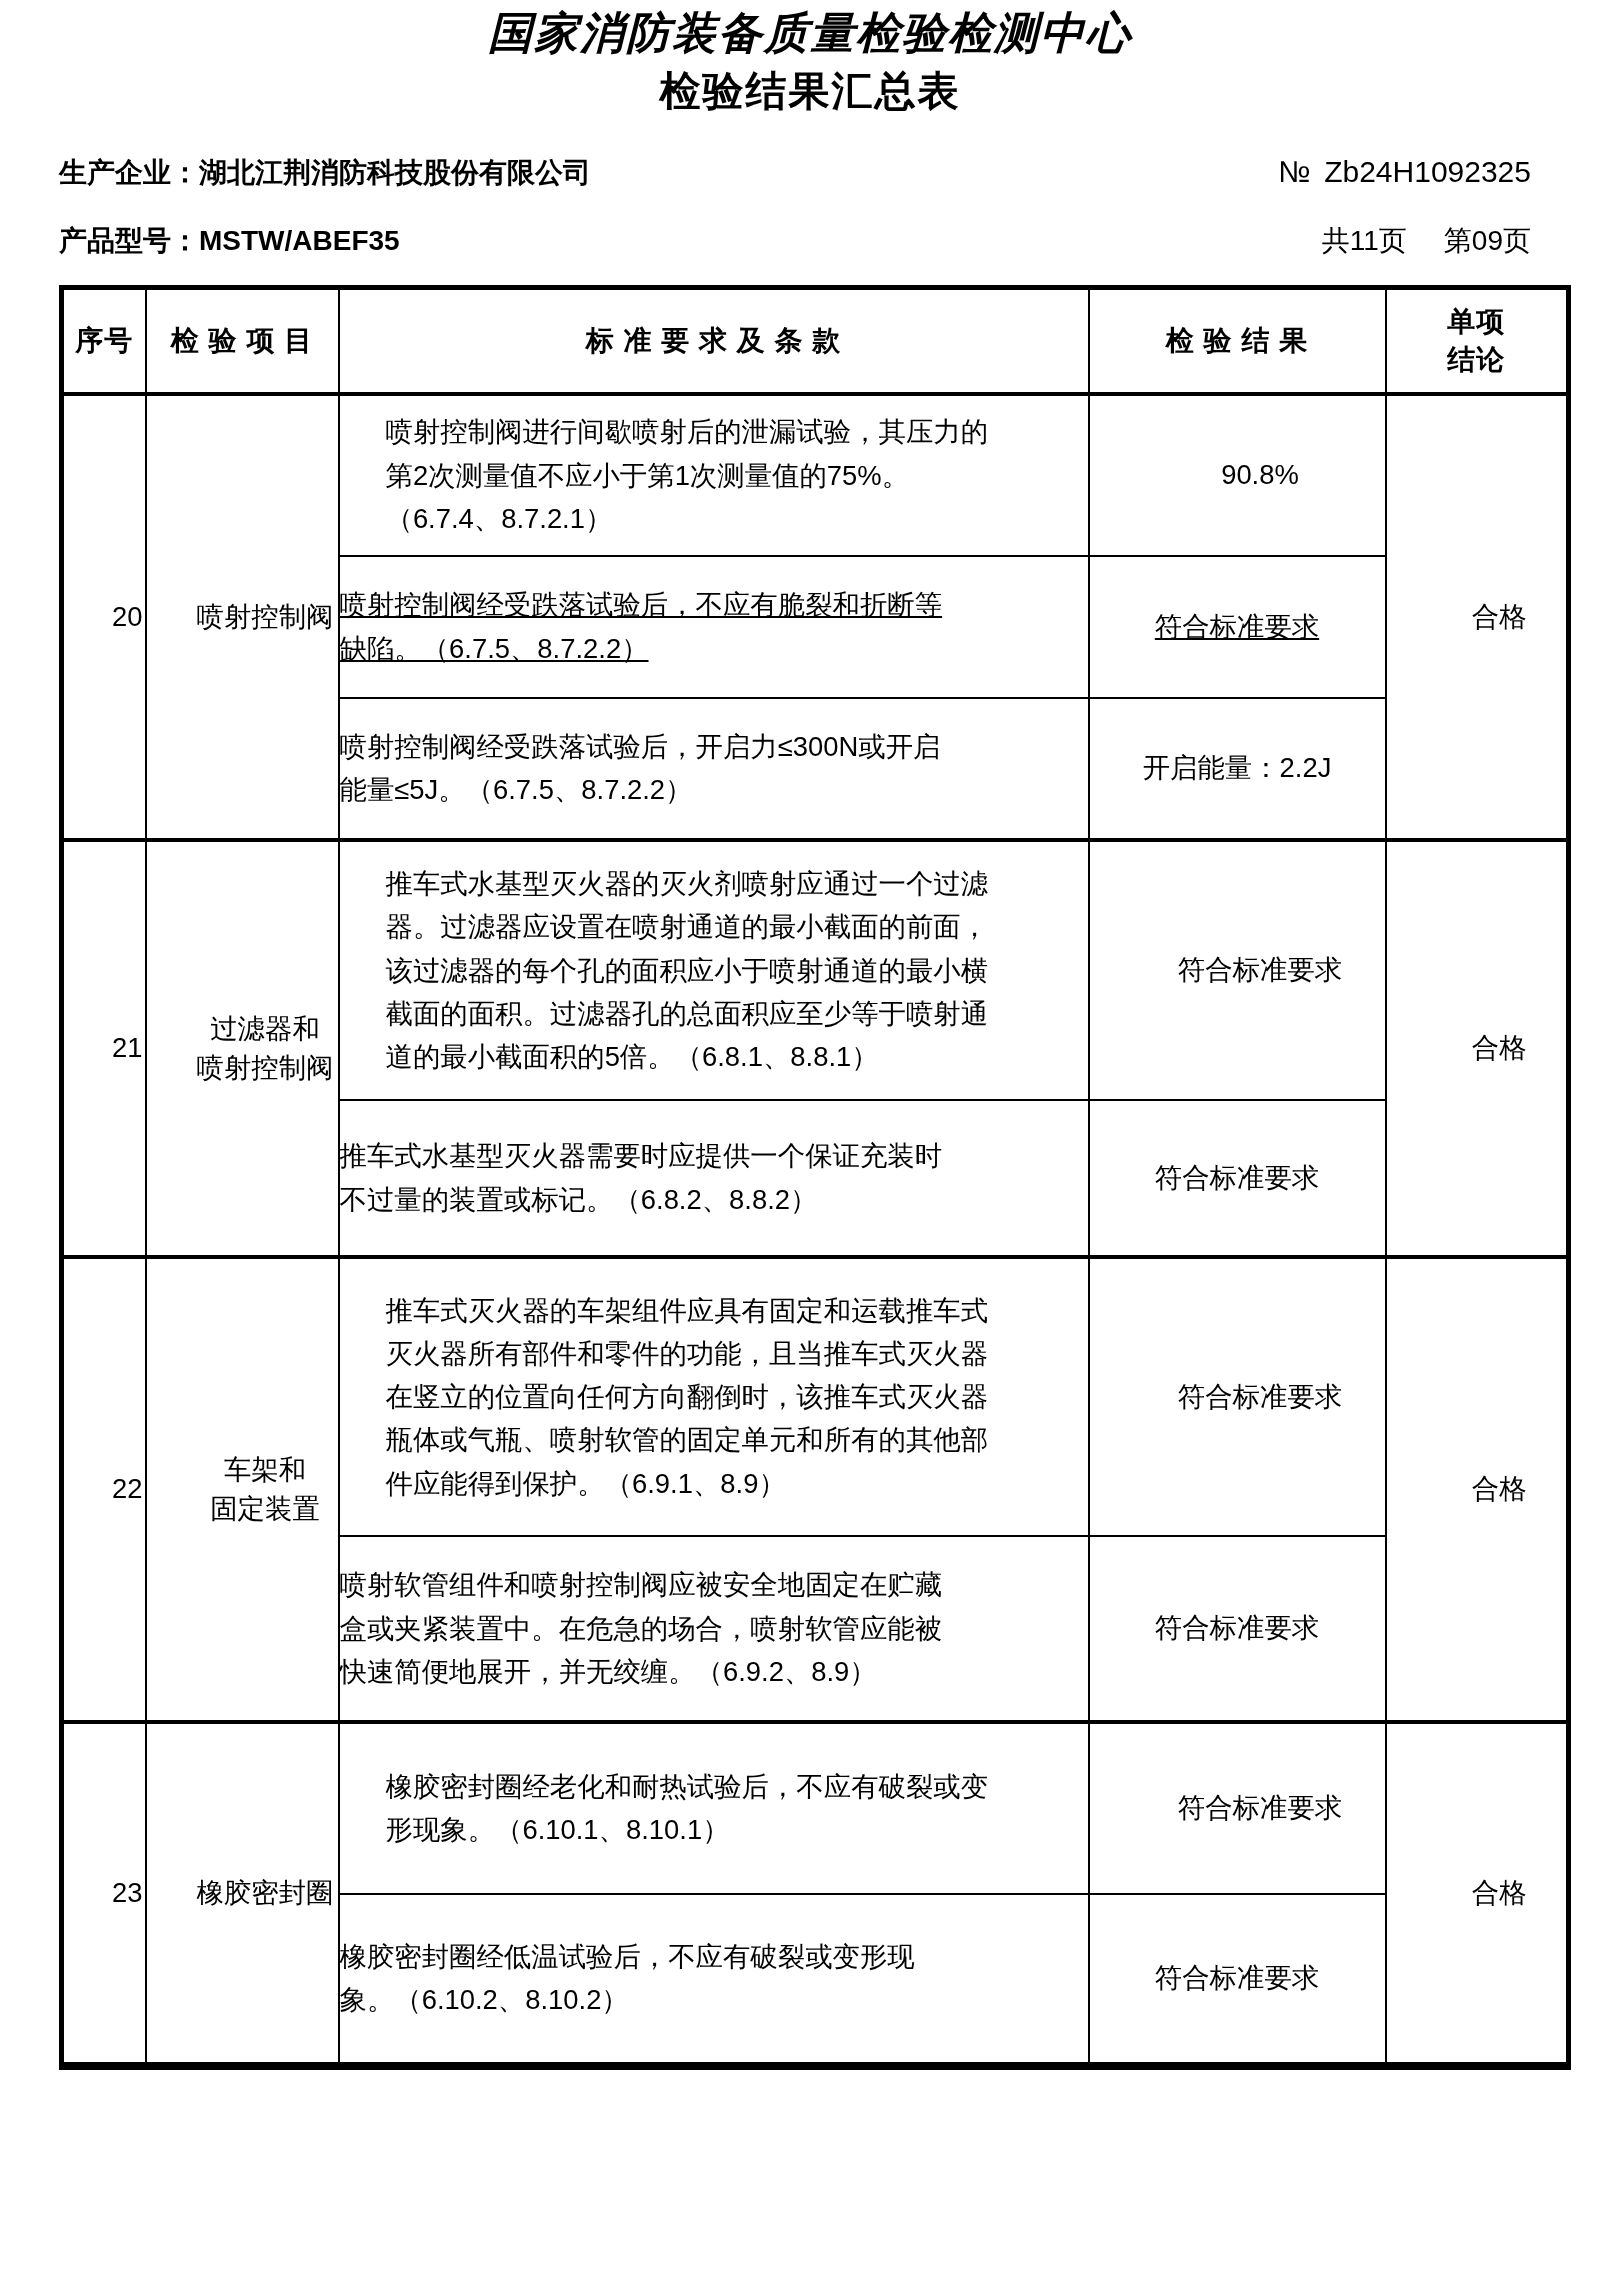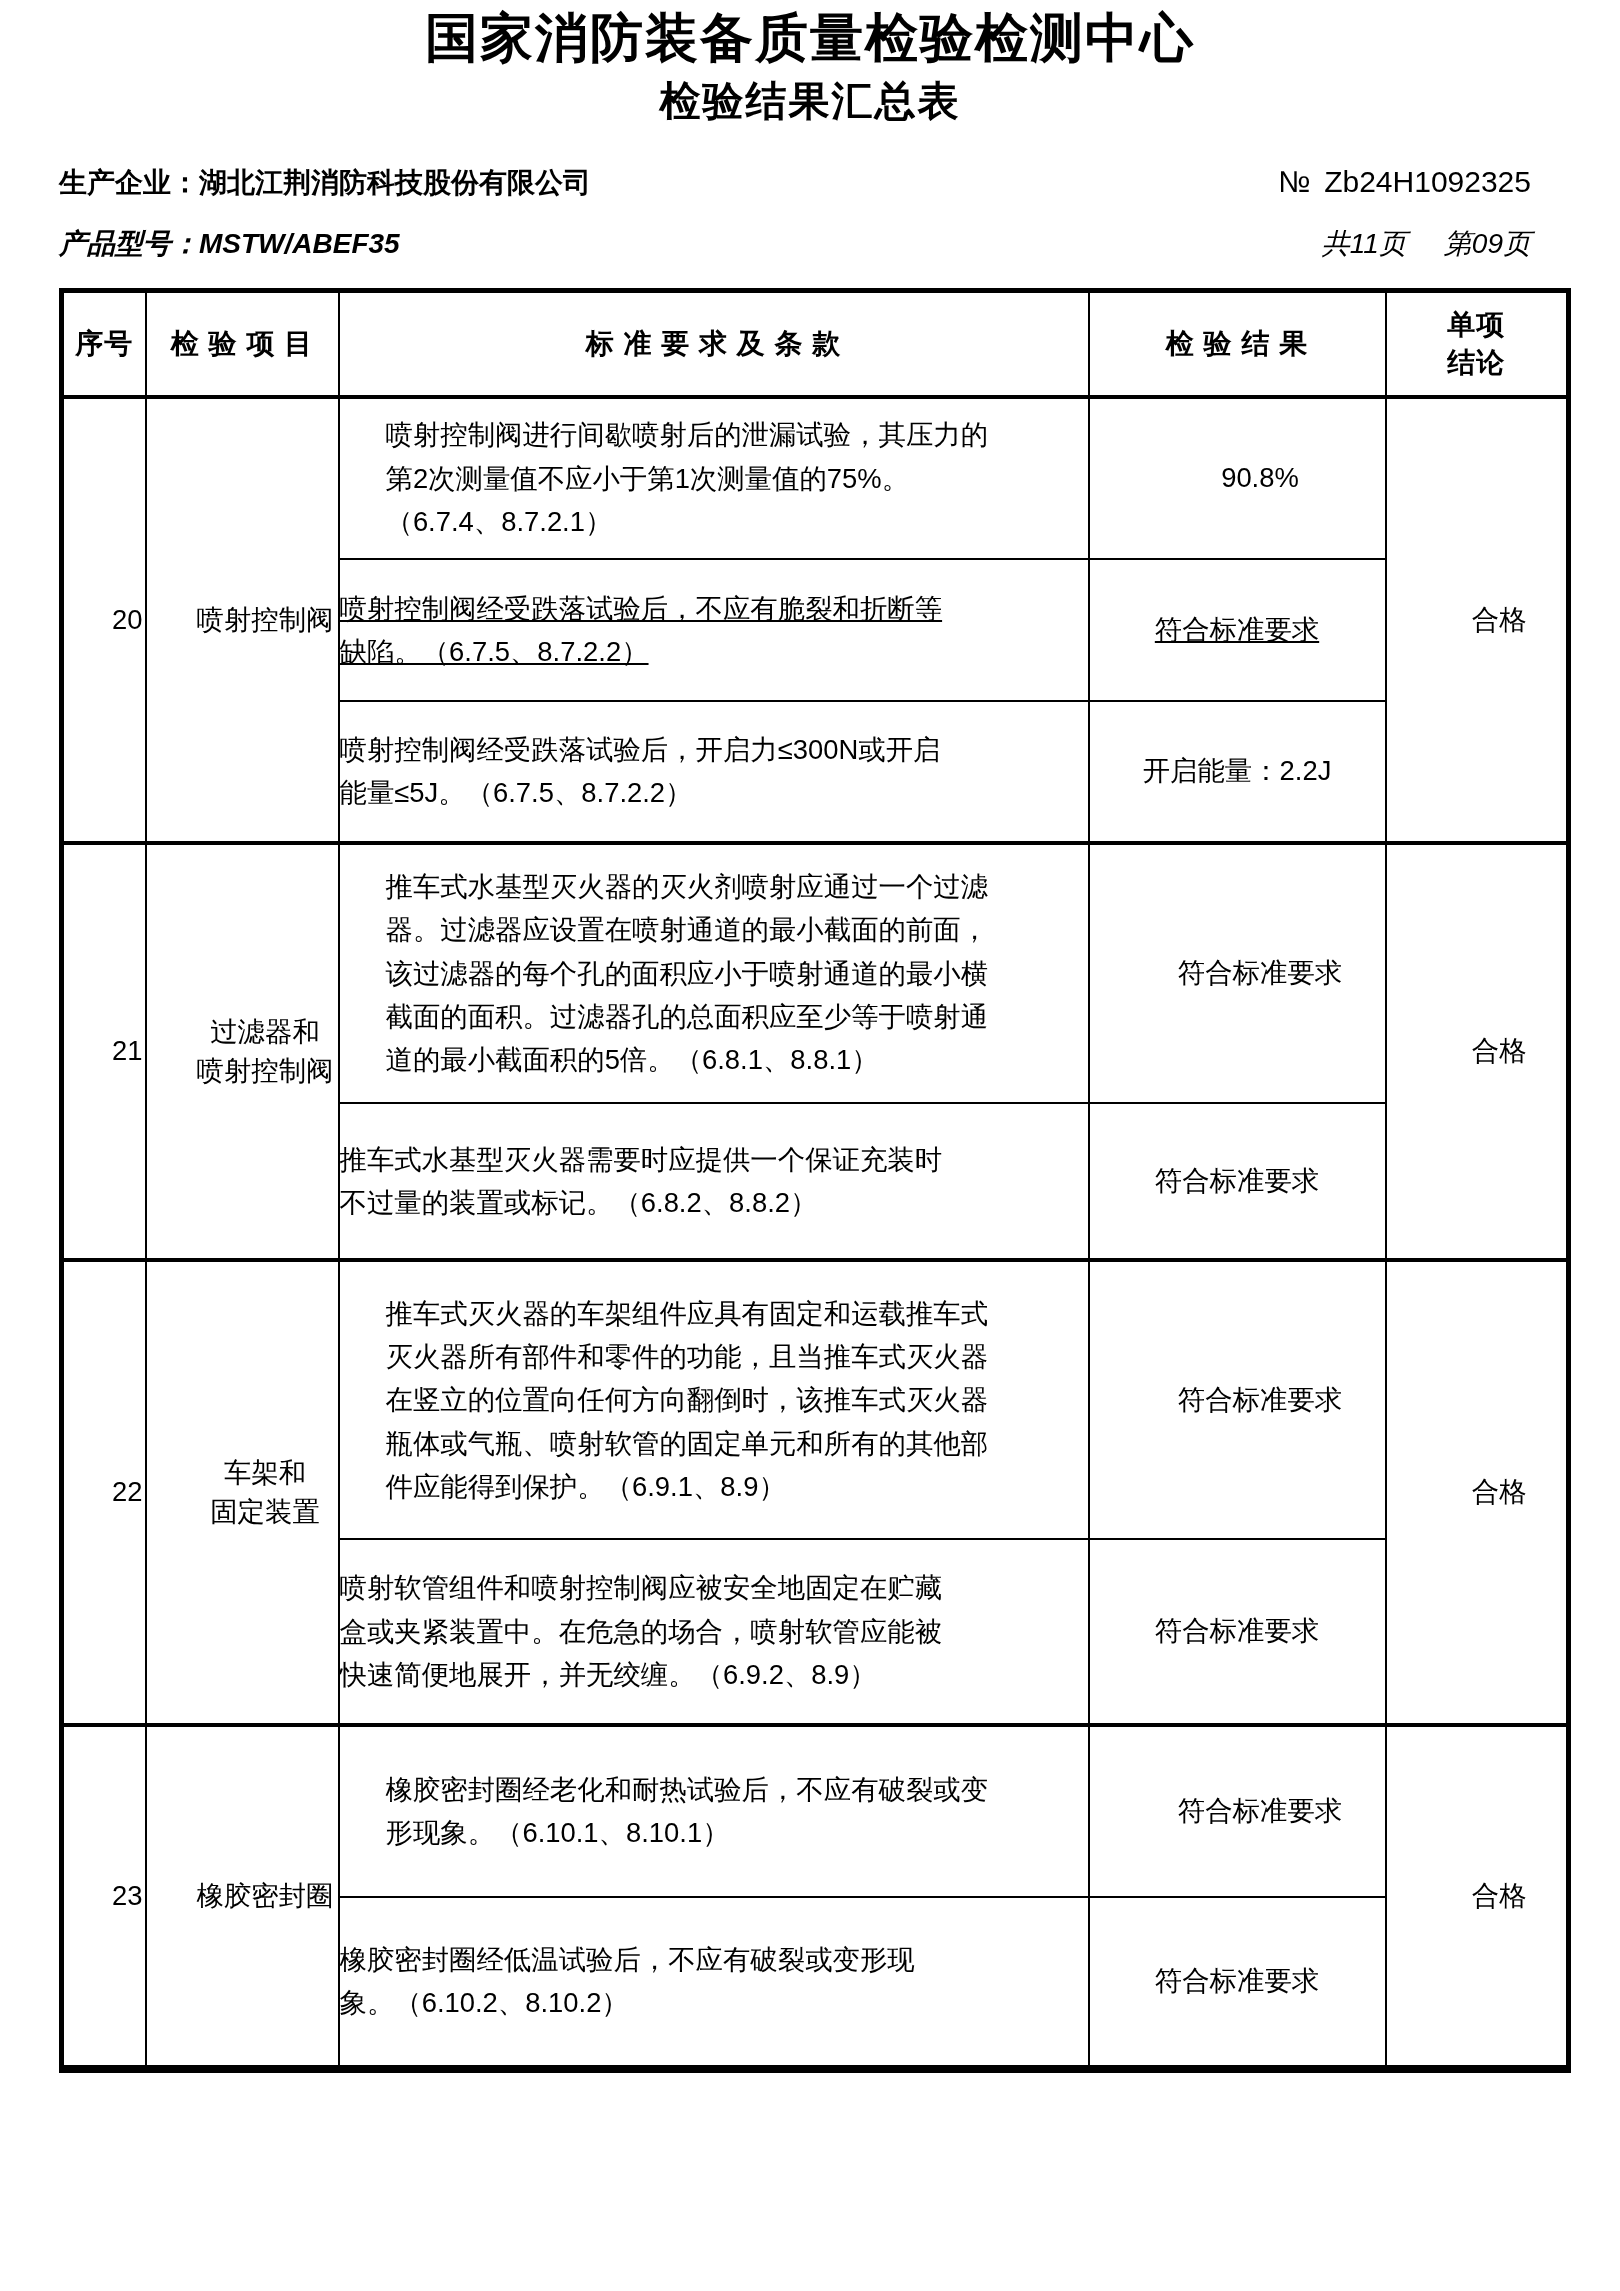--- a/index.html
+++ b/index.html
@@ -18,41 +18,42 @@
   .titles { text-align: center; }
   .title-line1 {
     margin-top: 86px;
     font-size: 53px;
     font-weight: bold;
     letter-spacing: 2.9px;
     line-height: 1.12;
   }
   .title-line2 {
     margin-top: 7.8px;
-    font-size: 53px;
+    font-size: 44px;
     font-weight: bold;
     letter-spacing: 2px;
     line-height: 1.12;
+    font-style: italic;
   }
   .title-line3 {
     margin-top: 11.8px;
     font-size: 41px;
     font-weight: bold;
     letter-spacing: 2px;
     line-height: 1.12;
   }
   .meta {
     width: 1507px;
     margin-left: 59px;
     display: flex;
     justify-content: space-between;
     align-items: baseline;
   }
   .meta-row1 { margin-top: 39px; gap: 42px; }
-  .meta-row2 { margin-top: 23px; font-style: italic; }
+  .meta-row2 { margin-top: 30px; }
   .meta-left {
     font-size: 28px;
     font-weight: bold;
   }
   .meta-left .value { font-weight: bold; }
   .report-no {
     font-size: 30px;
     margin-right: 35px;
   }
   .report-no .no-sign { margin-right: 13.7px; }

